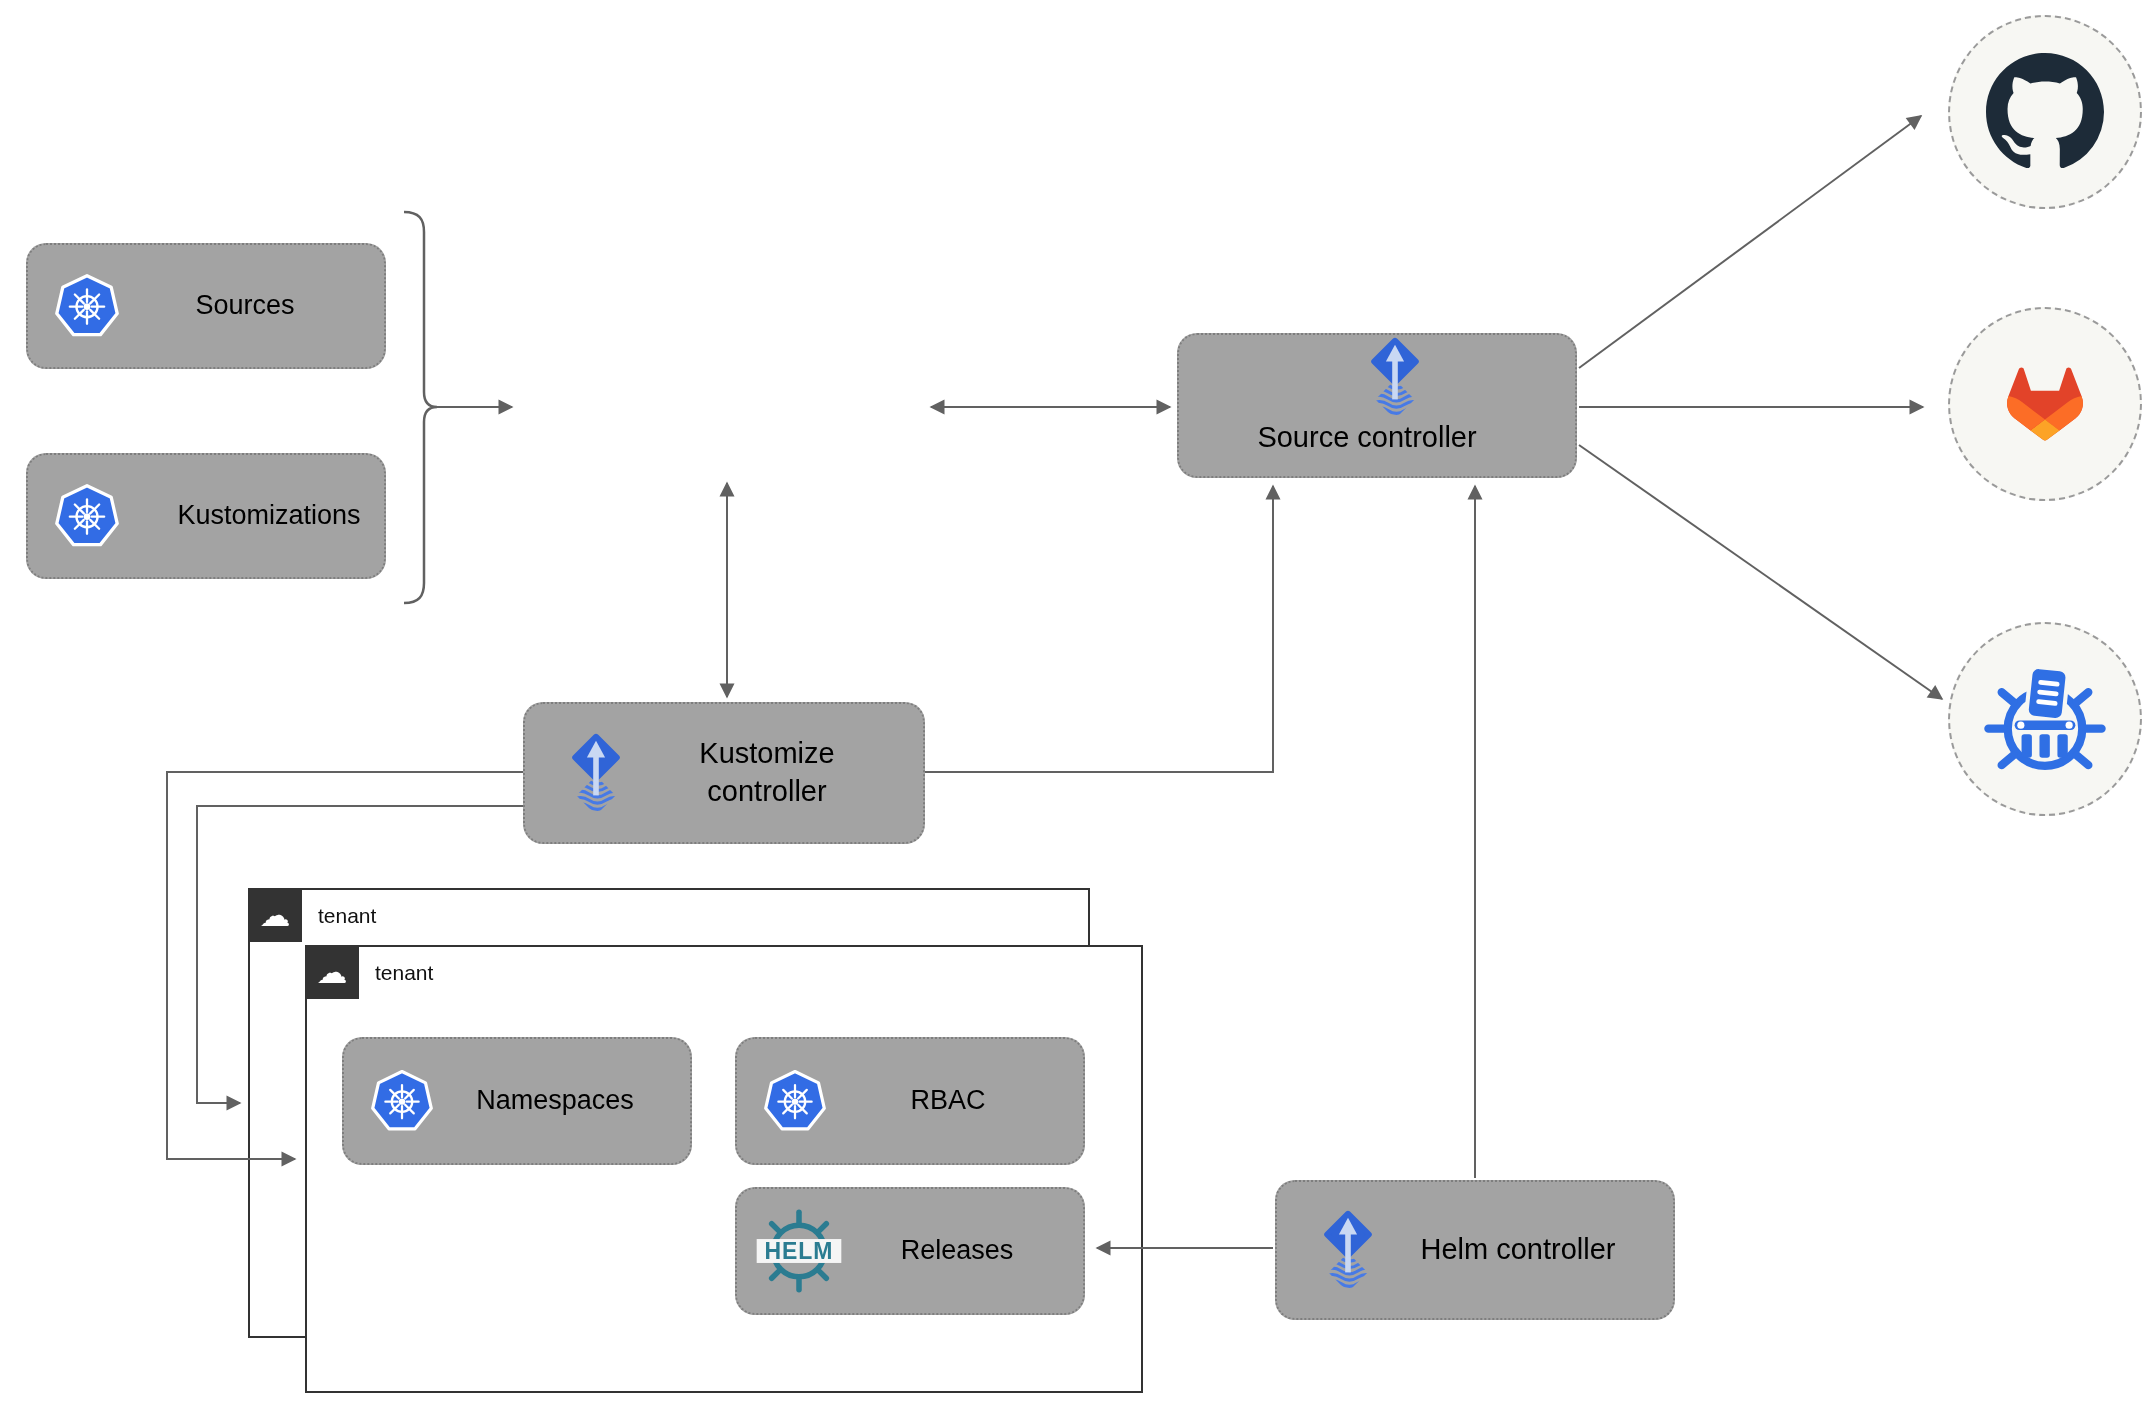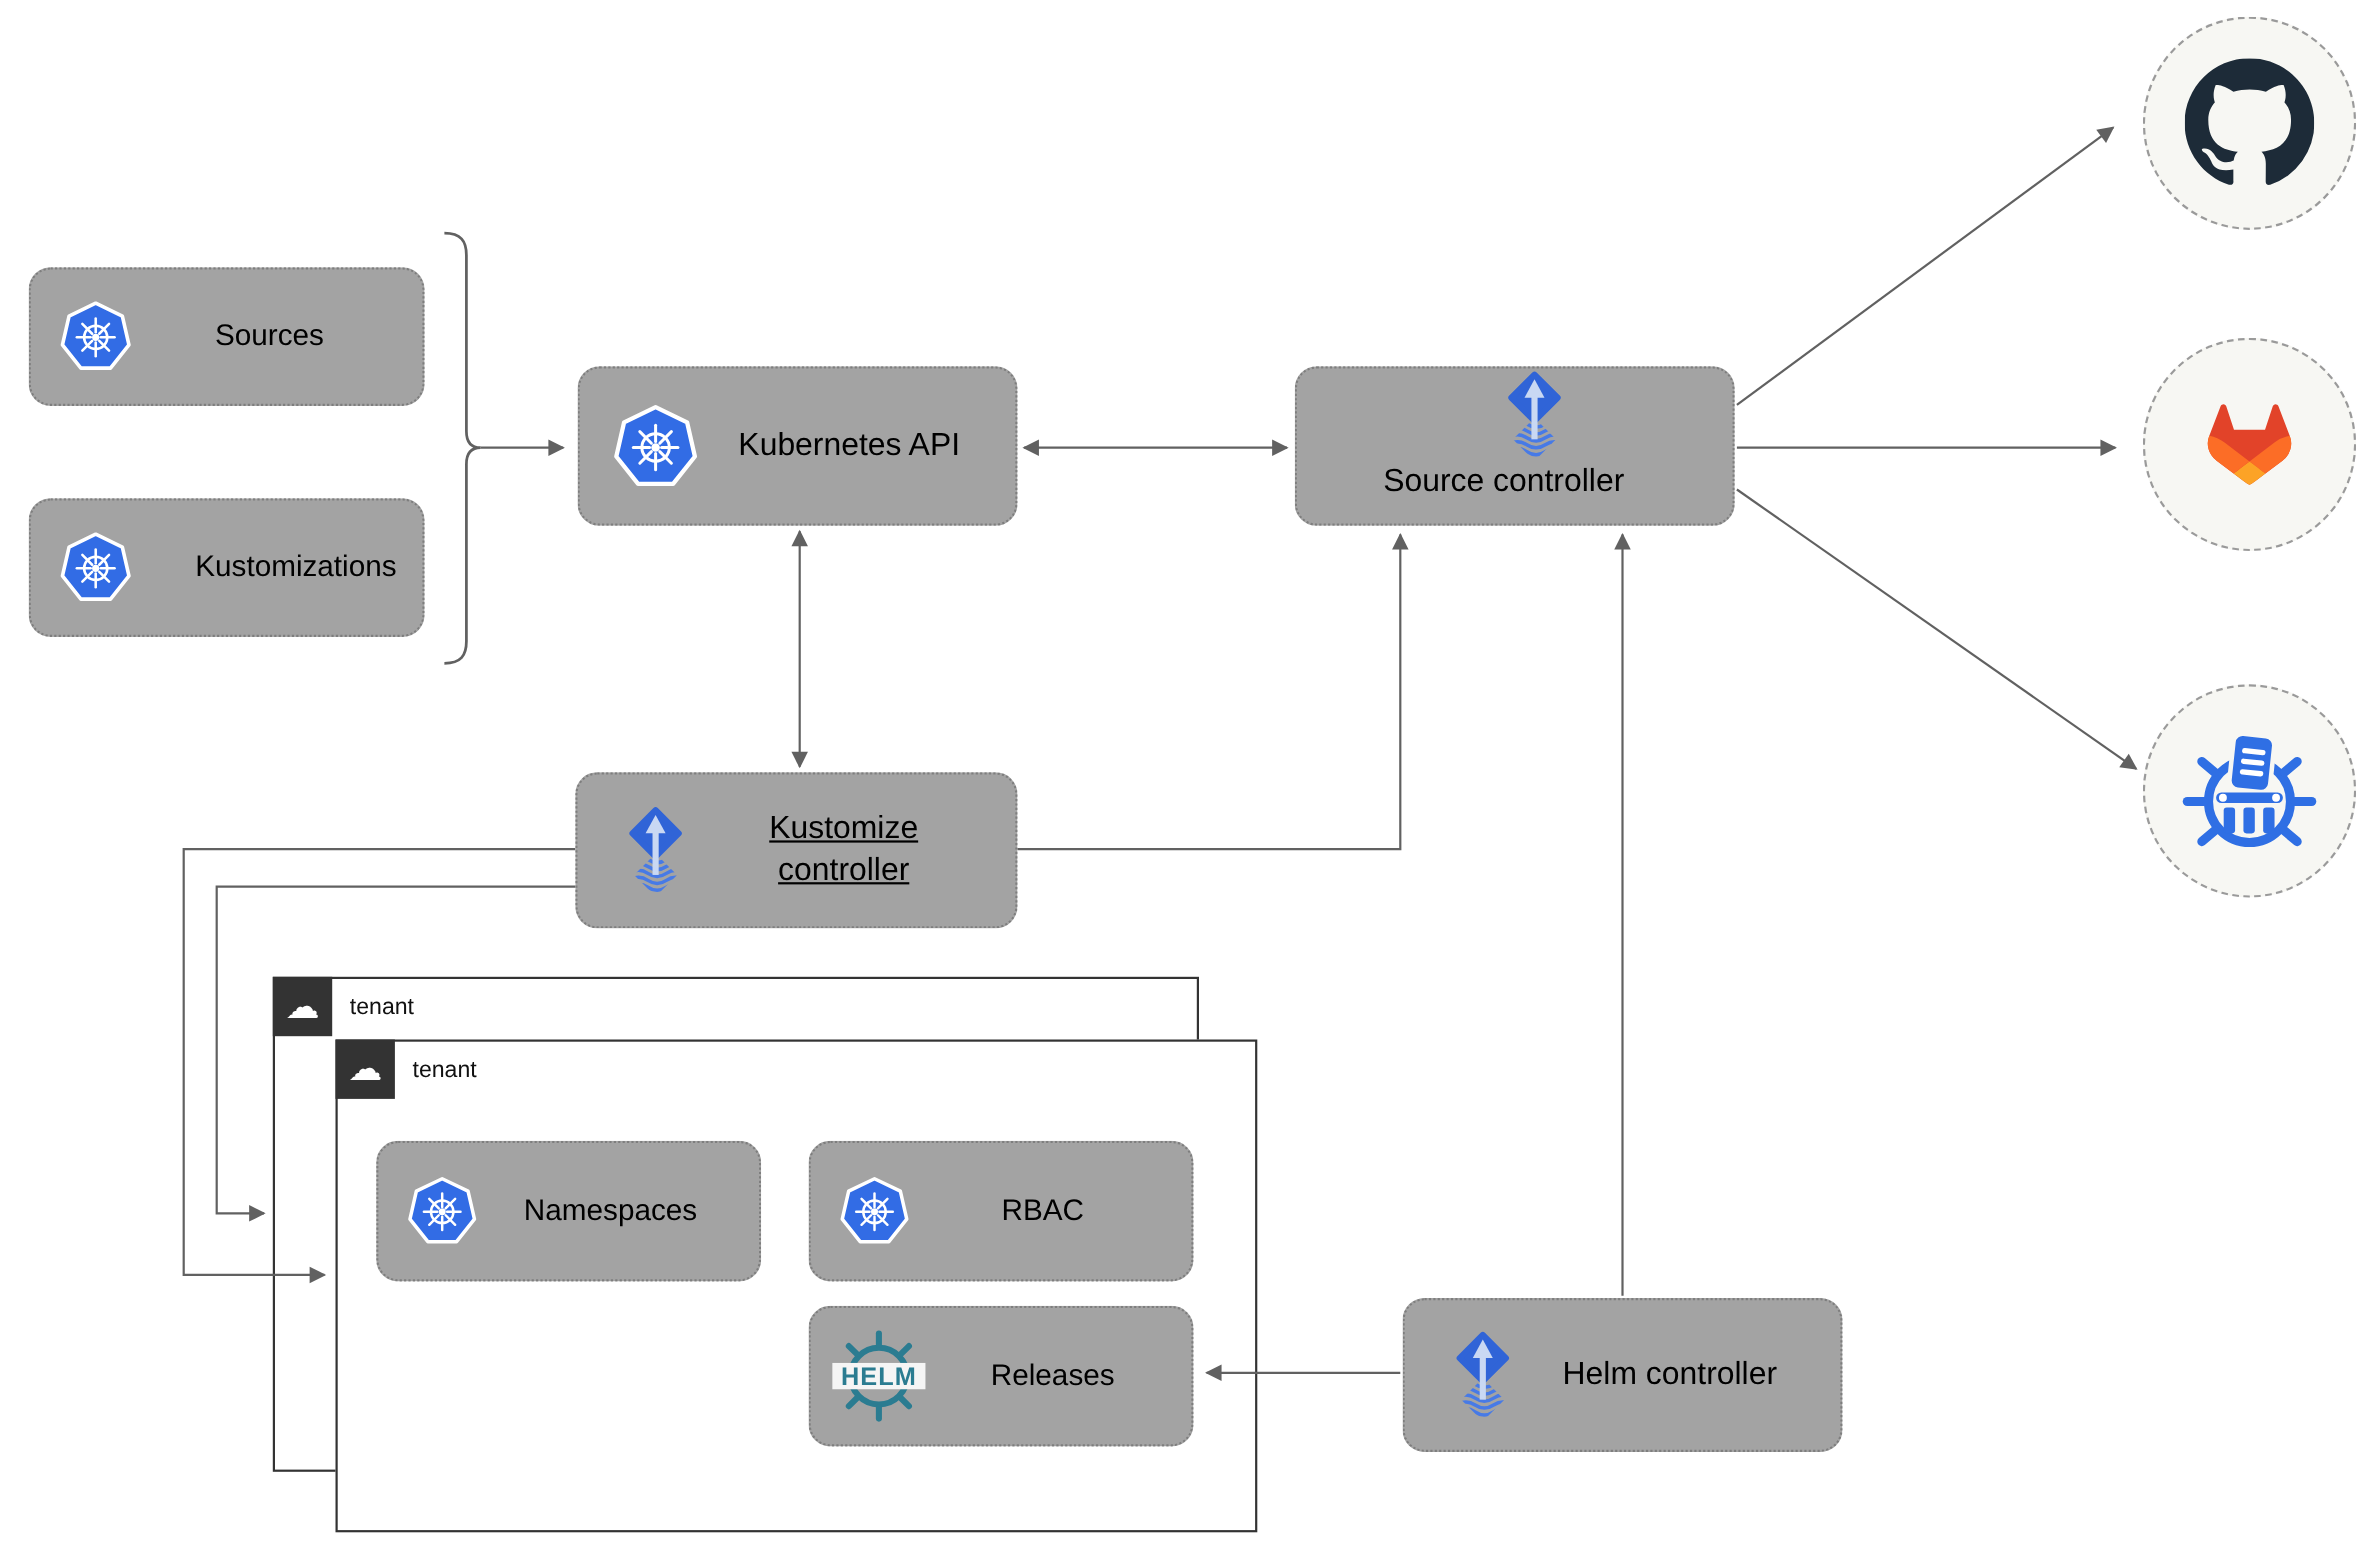--- a/index.html
+++ b/index.html
@@ -201,45 +201,37 @@
 
   <div class="dbox node" style="left:26px;top:453px;width:360px;height:126px;gap:48px;">
     <span class="ic" style="margin-left:26px;">
       <svg width="66" height="66">
           <use href="#k8s-icon" width="66" height="66"></use>
         </svg>
     </span>
     <span class="lbl small">Kustomizations</span>
   </div>
 
-  <div class="dbox node" style="left:525px;top:333px;width:400px;height:145px;">
-    <span class="ic" style="margin-left:30px;">
-      <svg width="78" height="78">
-          <use href="#k8s-icon" width="78" height="78"></use>
-        </svg>
-    </span>
-    <span class="lbl">Kubernetes API</span>
-  </div>
 
   <div class="dbox node" style="left:1177px;top:333px;width:400px;height:145px;flex-direction:column;">
     <span class="ic" style="margin-left:36px;">
       <svg width="70" height="84">
           <use href="#flux-icon" width="70" height="84"></use>
         </svg>
     </span>
     <span class="lbl" style="padding:0 40px 0 20px;">Source controller</span>
   </div>
 
   <div class="dbox node" style="left:523px;top:702px;width:402px;height:142px;">
     <span class="ic" style="margin-left:36px;">
       <svg width="70" height="84">
           <use href="#flux-icon" width="70" height="84"></use>
         </svg>
     </span>
-    <span class="lbl" style="padding:0 34px 0 14px;text-decoration:underline;">Kustomize controller</span>
+    <span class="lbl" style="padding:0 34px 0 14px;">Kustomize controller</span>
   </div>
 
   <div class="dbox node" style="left:1275px;top:1180px;width:400px;height:140px;">
     <span class="ic" style="margin-left:36px;">
       <svg width="70" height="84">
           <use href="#flux-icon" width="70" height="84"></use>
         </svg>
     </span>
     <span class="lbl" style="padding:0 40px 0 20px;">Helm controller</span>
   </div>

